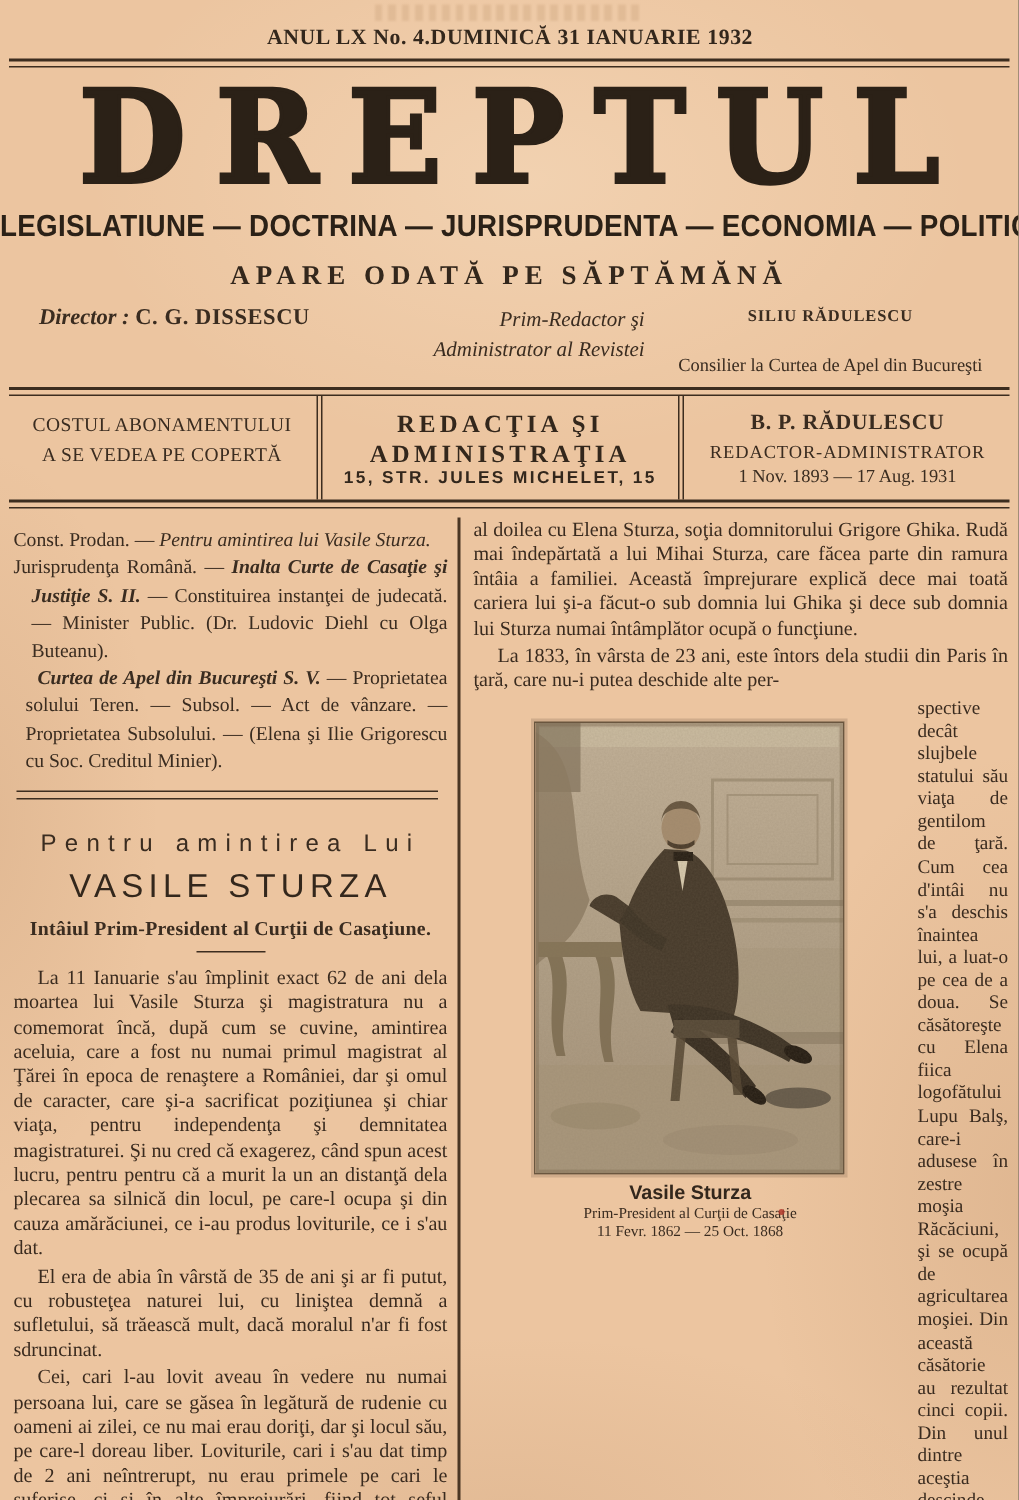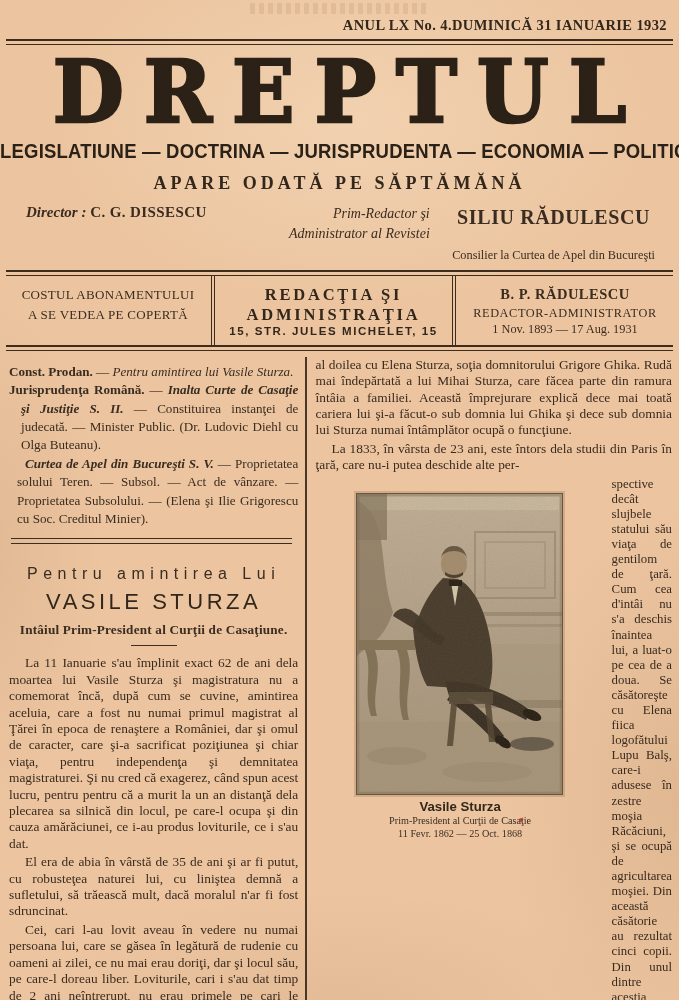--- a/index.html
+++ b/index.html
@@ -7,42 +7,42 @@
     position:relative;width:679px;height:1000px;margin:0 auto;overflow:hidden;
     font-family:"Liberation Serif",serif;color:#3a2c20;
     background:
       radial-gradient(ellipse 420px 260px at 52% 12%, rgba(255,238,214,.30), transparent 70%),
       radial-gradient(ellipse 300px 500px at 101% 80%, rgba(146,96,54,.14), transparent 60%),
       radial-gradient(ellipse 200px 420px at -2% 55%, rgba(146,96,54,.12), transparent 60%),
       radial-gradient(ellipse 500px 200px at 50% 101%, rgba(146,96,54,.10), transparent 60%),
       #ecc5a0;
   }
   
-  .topbar{display:flex;justify-content:flex-end;align-items:flex-end;
+  .topbar{display:flex;justify-content:center;align-items:flex-end;
     padding:17px 12px 5px 13px;font-size:14.5px;font-weight:bold;letter-spacing:.4px;color:#33271c;}
   .rule-tt{height:3px;border-top:2.5px solid #3c2d1f;border-bottom:1px solid #3c2d1f;margin:0 6px;}
   .showthrough{position:absolute;top:3px;left:250px;width:180px;height:11px;opacity:.5;filter:blur(.6px);
     background:repeating-linear-gradient(90deg, rgba(166,124,82,.35) 0 5px, transparent 5px 9px);}
   .masthead{text-align:center;margin:8px 0 0;}
   .masthead-title{
     font-family:"DejaVu Serif",serif;font-weight:bold;font-size:82px;line-height:78px;
     letter-spacing:20px;text-indent:20px;color:#2b2117;
     -webkit-text-stroke:2.5px #2b2117;transform:scaleY(1.04);}
   .masthead-sub{
     font-family:"Liberation Sans",sans-serif;font-weight:bold;font-size:18.5px;color:#2b2117;
     margin-top:9px;white-space:nowrap;transform:scaleY(1.1);letter-spacing:.2px;}
   .masthead-freq{font-weight:bold;font-size:18px;letter-spacing:4px;margin-top:11px;color:#33271c;}
   .dir-row{display:flex;justify-content:space-between;align-items:flex-start;
     padding:10px 24px 6px 26px;}
   .dir-left{font-size:15px;white-space:nowrap;}
   .dir-left .lab{font-style:italic;font-weight:bold;}
   .dir-left .name{font-weight:bold;letter-spacing:.4px;}
   .dir-center{font-style:italic;font-size:14px;text-align:right;line-height:1.45;margin-left:60px;}
   .dir-right{text-align:center;line-height:1.3;}
-  .dir-right .name{font-weight:bold;font-size:20px;letter-spacing:.6px;}
+  .dir-right .name{font-weight:bold;font-size:11px;letter-spacing:.6px;}
   .dir-right .title{font-size:12.3px;margin-top:18px;}
   
   .infobar{display:flex;align-items:stretch;margin:0 6px;}
   .ibox{text-align:center;padding:9px 4px 7px;}
   .ibox.b1{width:196px;font-size:13px;line-height:1.55;letter-spacing:.3px;}
   .ibox.b2{flex:1;}
   .ibox.b3{width:208px;line-height:1.35;}
   .b2 .l1{font-weight:bold;font-size:16.5px;letter-spacing:2.8px;color:#33271c;}
   .b2 .l2{font-family:"Liberation Sans",sans-serif;font-weight:bold;font-size:11.5px;
           letter-spacing:1.6px;margin-top:0;color:#33271c;}
@@ -53,21 +53,21 @@
   
   .content{display:flex;align-items:stretch;padding:6px 7px 0 9px;height:694px;}
   .col-left{width:322px;padding-right:7px;}
   .col-div{width:1.5px;background:#4a3624;}
   .col-right{flex:1;padding-left:9px;position:relative;}
   
   .summary{font-size:13.1px;line-height:18.4px;text-align:justify;margin-top:6px;color:#3a2c20;}
   .summary p{margin:0;}
   .s-hang{padding-left:12px;text-indent:-12px;}
   .s-in{padding-left:8px;text-indent:8px;}
-  .b{font-weight:bold;}
+  .b{font-weight:normal;}
   .i{font-style:italic;}
   .bi{font-weight:bold;font-style:italic;}
   .mid-rule{height:4px;border-top:1.5px solid #3c2d1f;border-bottom:1.5px solid #3c2d1f;
     margin:10px 6px 9px 2px;}
   
   .kicker{font-family:"Liberation Sans",sans-serif;font-size:16px;letter-spacing:5.5px;
     text-align:center;color:#3a2c20;margin-top:21px;}
   .a-title{font-family:"Liberation Sans",sans-serif;font-size:22px;letter-spacing:3.5px;
     text-align:center;color:#33271c;margin-top:6px;}
   .a-sub{font-weight:bold;font-size:13.2px;text-align:center;margin-top:7px;letter-spacing:.2px;}

